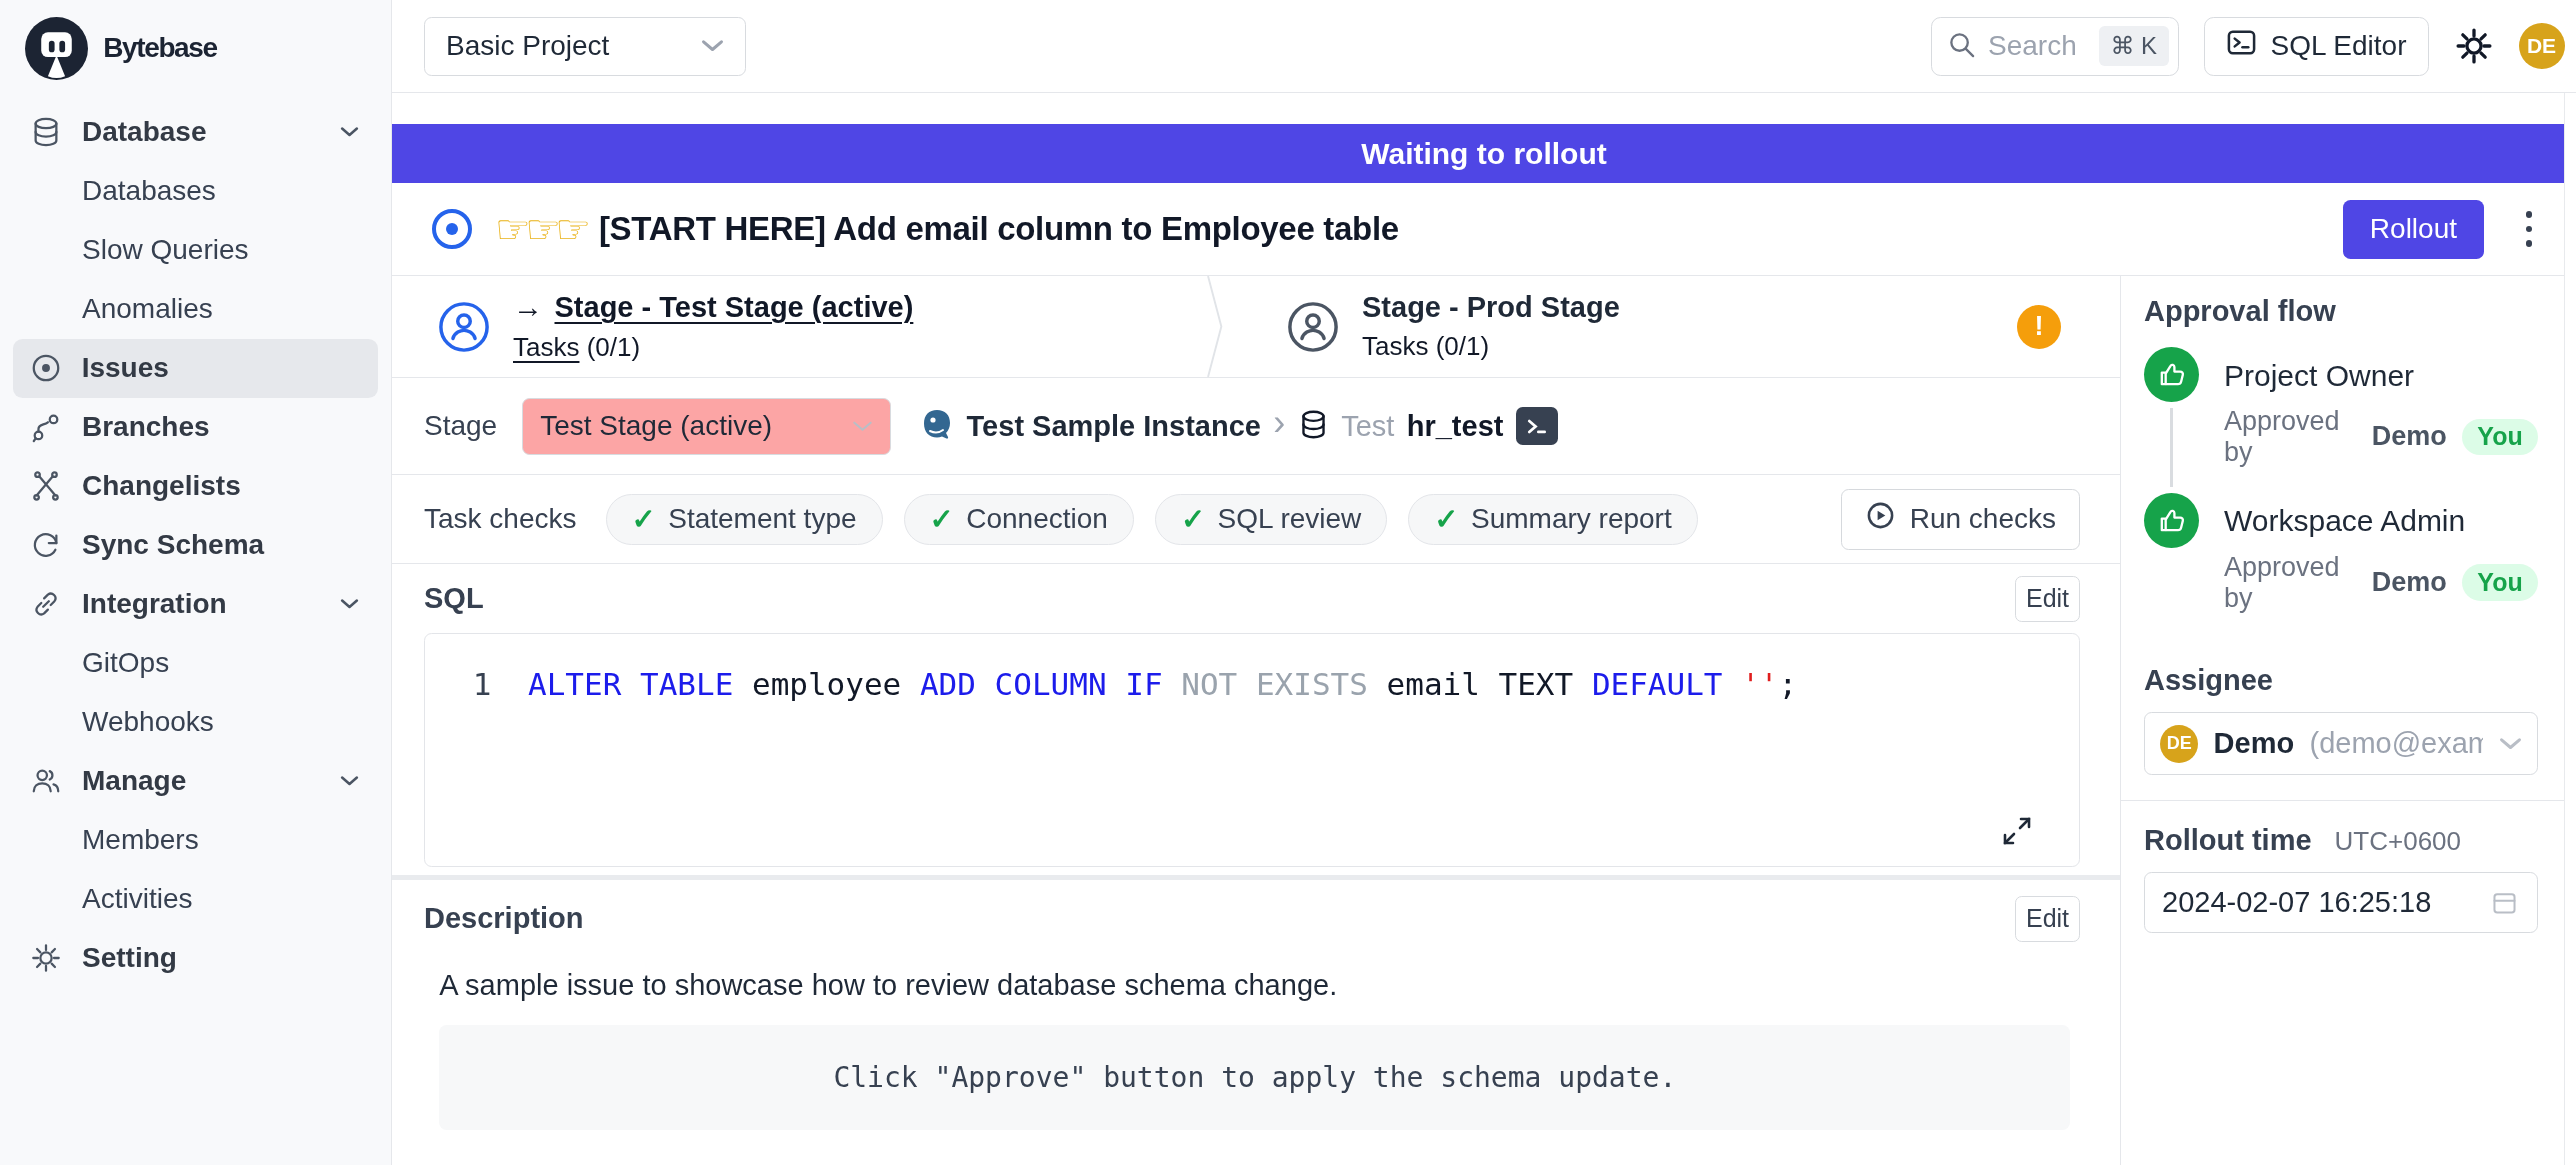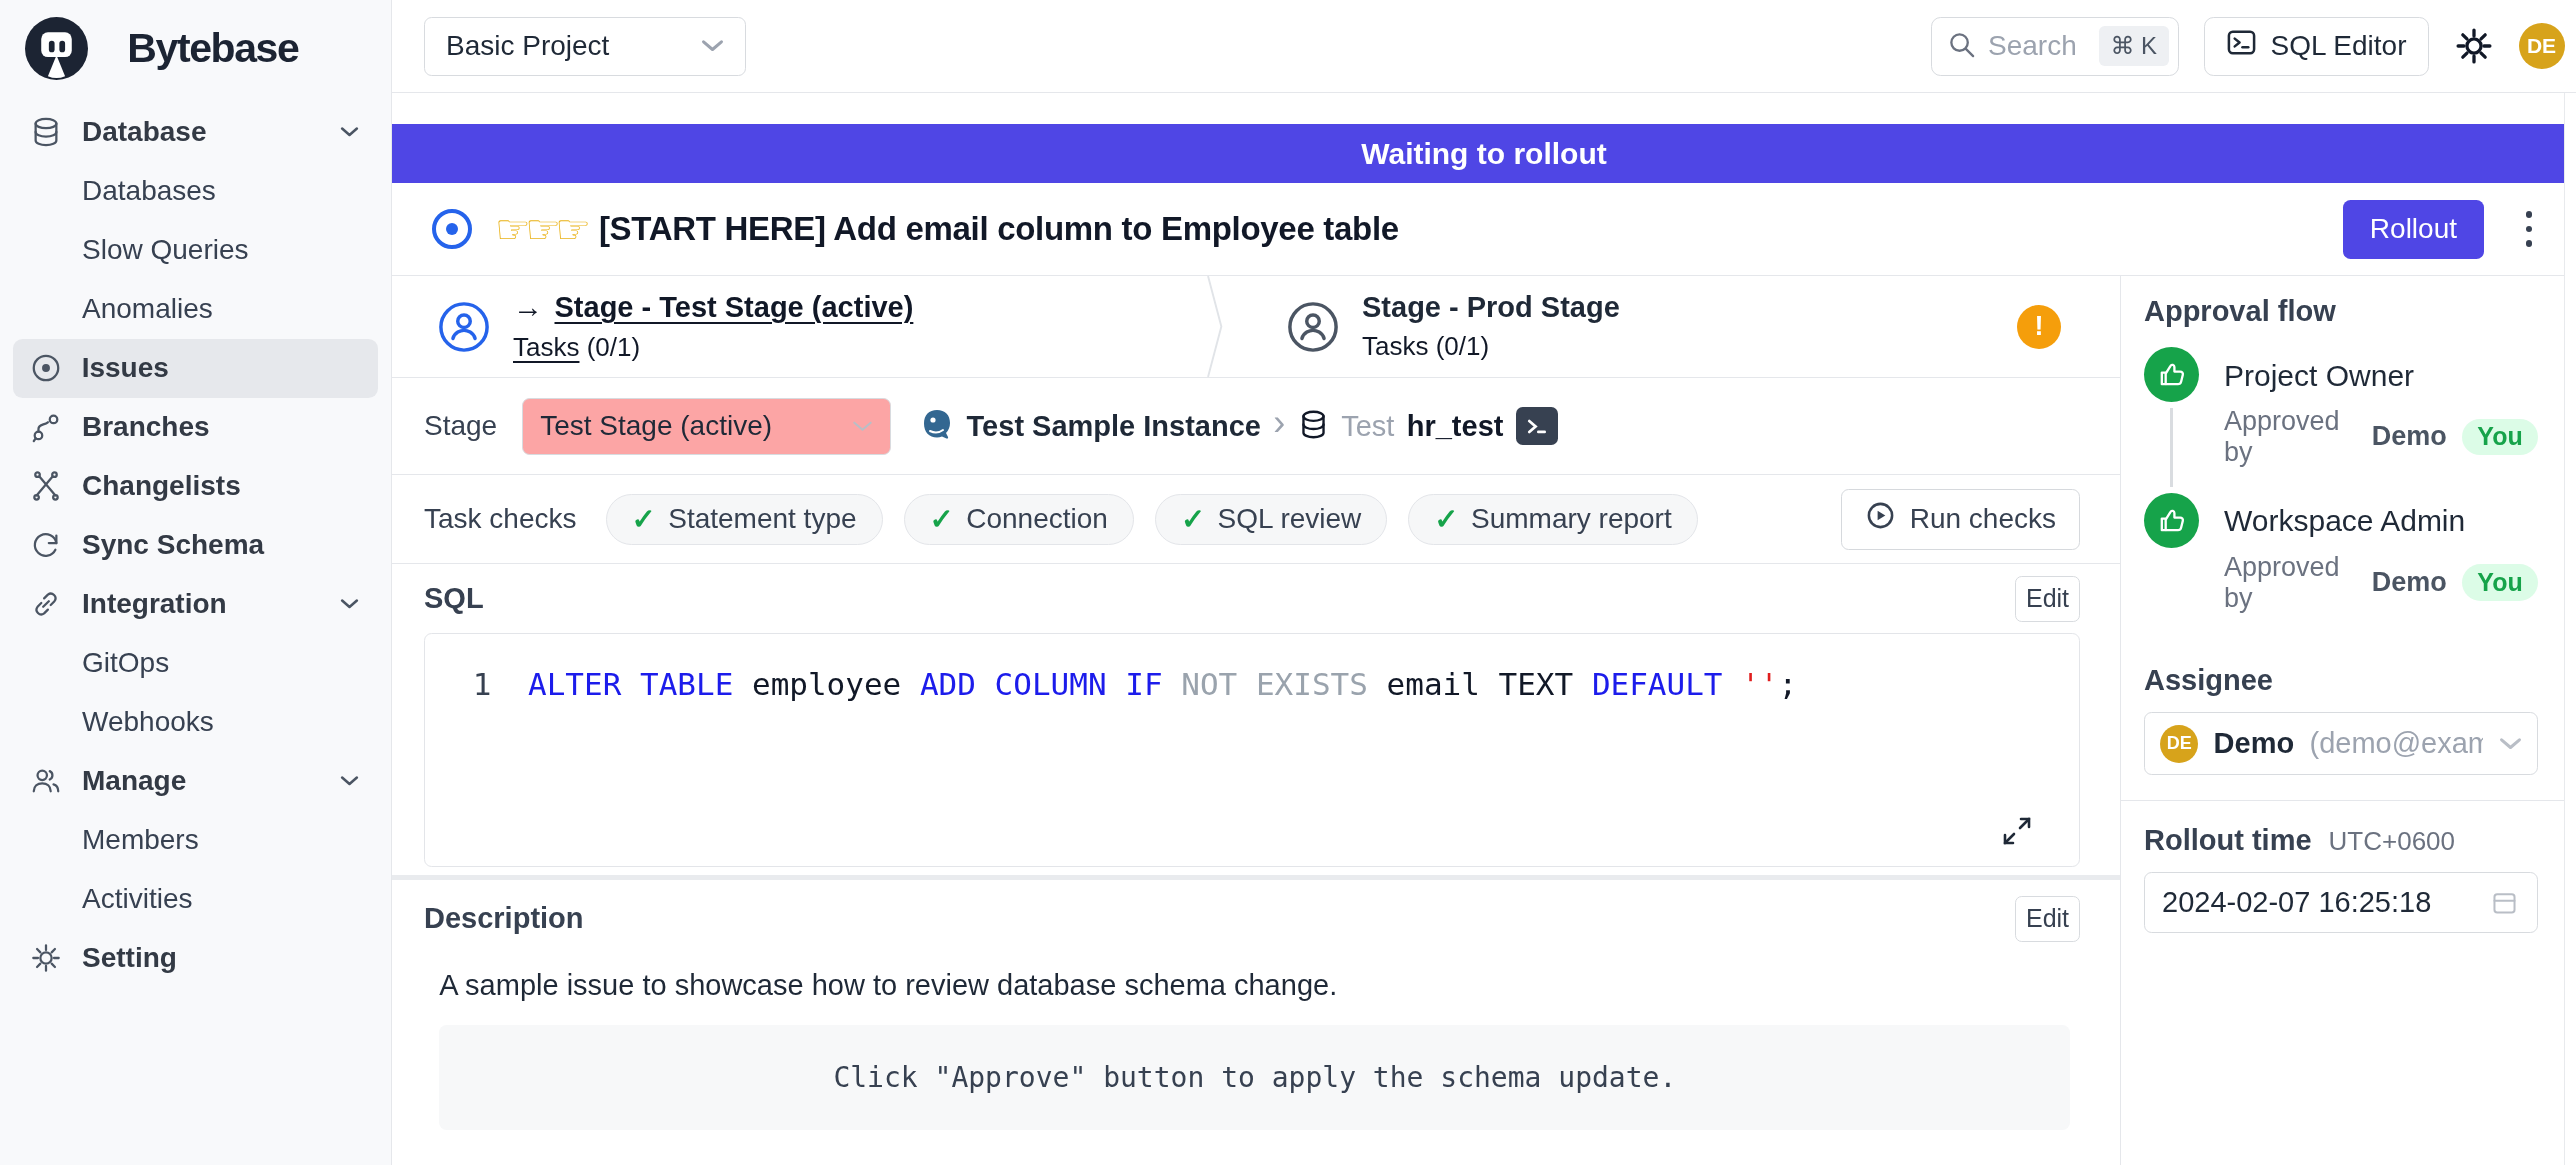--- a/index.html
+++ b/index.html
@@ -4,21 +4,21 @@
 <style>
   * { margin:0; padding:0; box-sizing:border-box; }
   html,body { width:2576px; height:1166px; background:#fff; overflow:hidden;
     font-family:"Liberation Sans", sans-serif; color:#1f2937; }
   .app { display:flex; width:2576px; height:1166px; }
 
   
   .sidebar { width:392px; height:100%; background:#f8f9fb; border-right:1px solid #e5e7eb; flex:0 0 392px; }
   .logo { display:flex; align-items:center; gap:15.3px; padding:13.4px 0 9.6px 25px; height:93px; cursor:pointer; }
   .logo-mark { width:63px; height:63px; flex:0 0 63px; }
-  .logo-text { font-size:41px; font-weight:800; letter-spacing:-1.4px; color:#1c2433;margin-left:24px; }
+  .logo-text { font-size:28px; font-weight:800; letter-spacing:-1.4px; color:#1c2433; }
   .nav { padding-top:9.6px; }
   .nav-item { display:flex; align-items:center; height:59px; padding:0 32px 0 29px; cursor:pointer;
     font-size:28px; color:#374151; }
   .nav-item .ic { width:34px; height:34px; flex:0 0 34px; margin-right:19px; display:flex; align-items:center; justify-content:center; }
   .nav-item.parent { font-weight:600; color:#333a45; }
   .nav-item.sub { padding-left:82px; font-weight:400; }
   .nav-item.active { background:#e6e8ec; border-radius:9.6px; margin:0 13.4px; padding-left:15.3px; }
   .nav-item.active .ic { margin-right:19px; }
   .nav-item .chev { margin-left:auto; color:#6b7280; display:flex; }
   svg.stroke { fill:none; stroke:#4b5563; stroke-width:2.4; stroke-linecap:round; stroke-linejoin:round; }
@@ -142,21 +142,21 @@
   .you-badge { background:#dcfce7; color:#16a34a; font-weight:600; font-size:25px; border-radius:955px;
     padding:3.8px 15.3px; margin-left:5.7px; }
   .steps { margin-top:19px; }
   .assignee-box { margin-top:15.3px; height:63px; border:1px solid #d8dbdf; border-radius:7.6px; display:flex;
     align-items:center; padding:0 15.3px; gap:15.3px; cursor:pointer; background:#fff; }
   .assignee-box .avatar { width:38px; height:38px; font-size:18px; }
   .as-name { font-size:29px; font-weight:600; color:#1f2937; white-space:nowrap; }
   .as-email { font-size:29px; color:#9ca3af; white-space:nowrap; overflow:hidden; flex:1; }
   .assignee-box .chev { color:#b9bec6; display:flex; flex:0 0 auto; }
   .rp-hr { border:none; border-top:1px solid #e5e7eb; margin:25px -38px 0 -23px; }
-  .rollout-head { margin-top:23px; display:flex; align-items:baseline; gap:17px; }
+  .rollout-head { margin-top:23px; display:flex; align-items:baseline; gap:23px; }
   .tz { font-size:26px; color:#6b7280; font-weight:400; }
   .time-box { margin-top:15.3px; height:61px; border:1px solid #d8dbdf; border-radius:7.6px; display:flex;
     align-items:center; padding:0 17px; cursor:pointer; background:#fff; }
   .time-val { font-size:29px; color:#1f2937; }
   .time-box .cal { margin-left:auto; display:flex; }
   .mt26 { margin-top:25px; }
 
   .scroll-gutter { position:absolute; top:93px; right:0; bottom:0; width:12.4px; background:#fff;
     border-left:1px solid #e8eaed; z-index:6; }
 </style>

